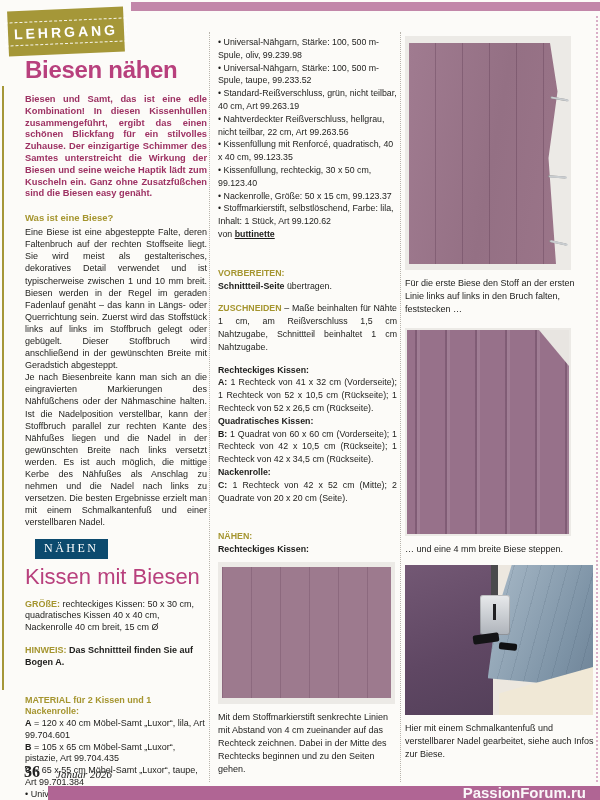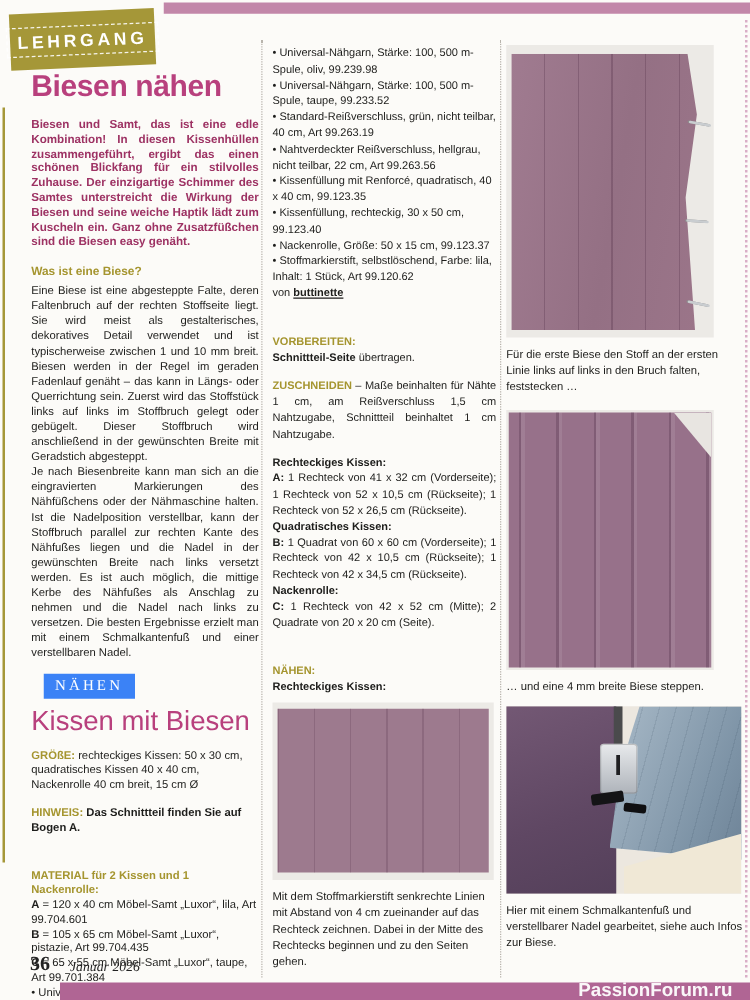--- a/index.html
+++ b/index.html
@@ -18,21 +18,21 @@
   
   .col{position:absolute;}
   .col1{left:25px;top:56px;width:182px;}
   .col2{left:218px;top:36px;width:179px;}
   .col3{left:405px;top:36px;width:190px;}
   
   .title{font-size:24px;font-weight:700;color:#b8407d;margin:0 0 10px;letter-spacing:-.3px;}
   .intro{font-size:9.3px;line-height:11.8px;font-weight:700;color:#9d3263;text-align:justify;margin:0 0 12px;}
   .subhead{font-size:9.5px;font-weight:700;color:#a5952f;margin:0 0 3px;}
   .body{font-size:9px;line-height:12.1px;text-align:justify;margin:0;}
-  .naehen-badge{display:inline-block;background:#3b82f6;color:#fff;font-family:"Liberation Serif",serif;
+  .naehen-badge{display:inline-block;background:#0c4a6e;color:#fff;font-family:"Liberation Serif",serif;
          font-size:12px;letter-spacing:2.5px;padding:2px 9px 3px;margin:10px 0 5px 10px;}
   .project-title{font-size:22px;font-weight:400;color:#b8407d;margin:0 0 9px;}
   .spec{font-size:9px;line-height:11.8px;margin:0 0 11px;}
   .lbl{color:#a5952f;font-weight:700;margin-top:26px;}
   .b{font-weight:700;}
   .u{text-decoration:underline;}
   .mat-line{font-size:9px;line-height:11.8px;}
   
   .list-item{font-size:8.8px;line-height:12.8px;}
   .supplier{font-size:8.8px;line-height:12.8px;}

